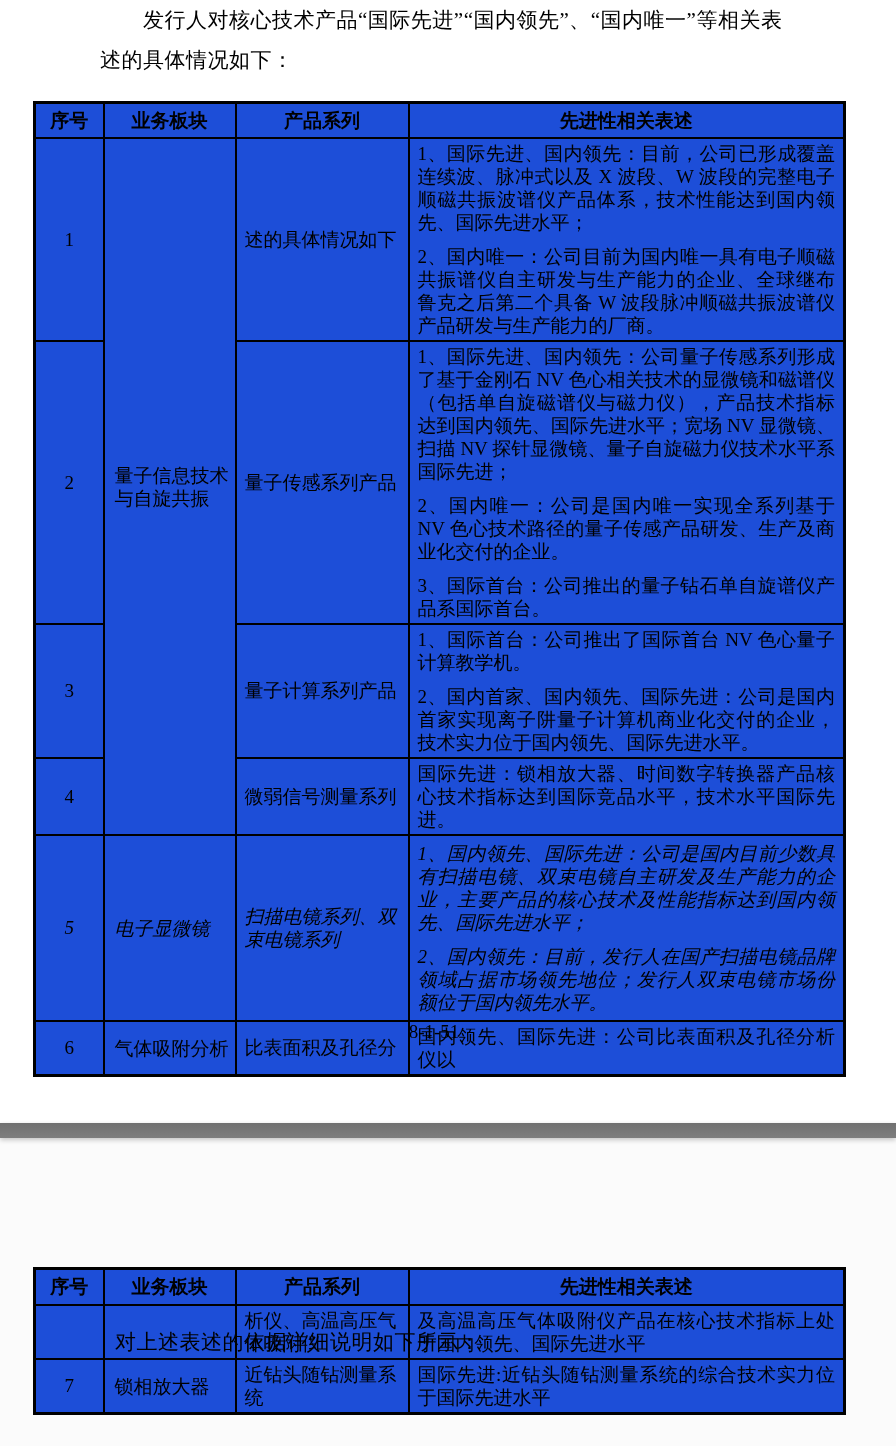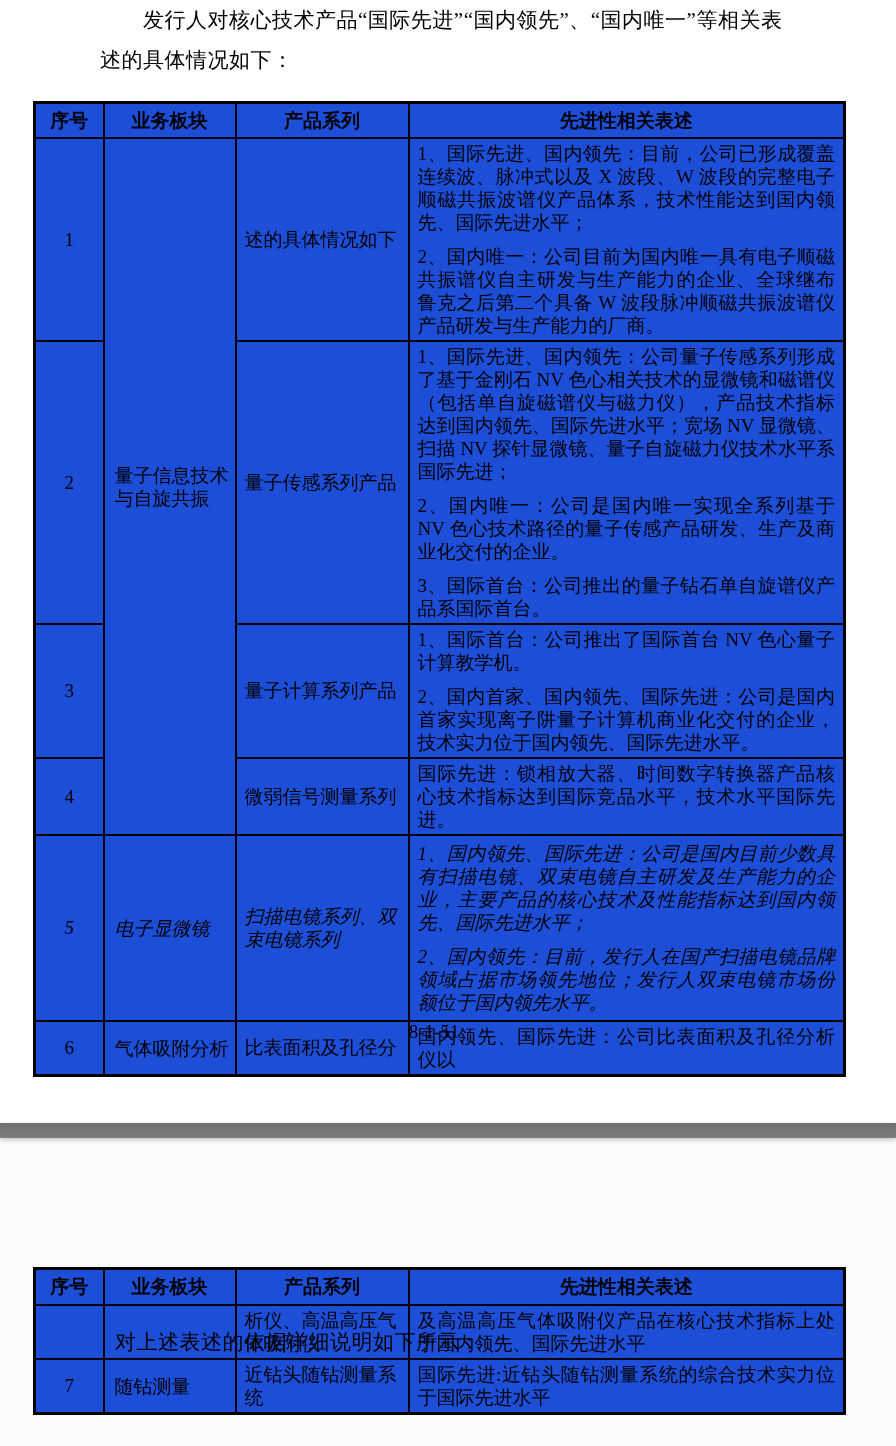--- a/index.html
+++ b/index.html
@@ -150,21 +150,21 @@
   <tr class="rA">
     <td class="no"></td>
     <td class="seg"></td>
     <td class="ser">析仪、高温高压气体吸附仪</td>
     <td class="stm">
       <div class="para">及高温高压气体吸附仪产品在核心技术指标上处于国内领先、国际先进水平</div>
     </td>
   </tr>
   <tr class="rB">
     <td class="no">7</td>
-    <td class="seg">随钻测量</td>
+    <td class="seg">锁相放大器</td>
     <td class="ser">近钻头随钻测量系统</td>
     <td class="stm">
       <div class="para">国际先进:近钻头随钻测量系统的综合技术实力位于国际先进水平</div>
     </td>
   </tr>
 </tbody>
   </table>
 
 <div class="closing">对上述表述的依据详细说明如下所示：</div>
 

